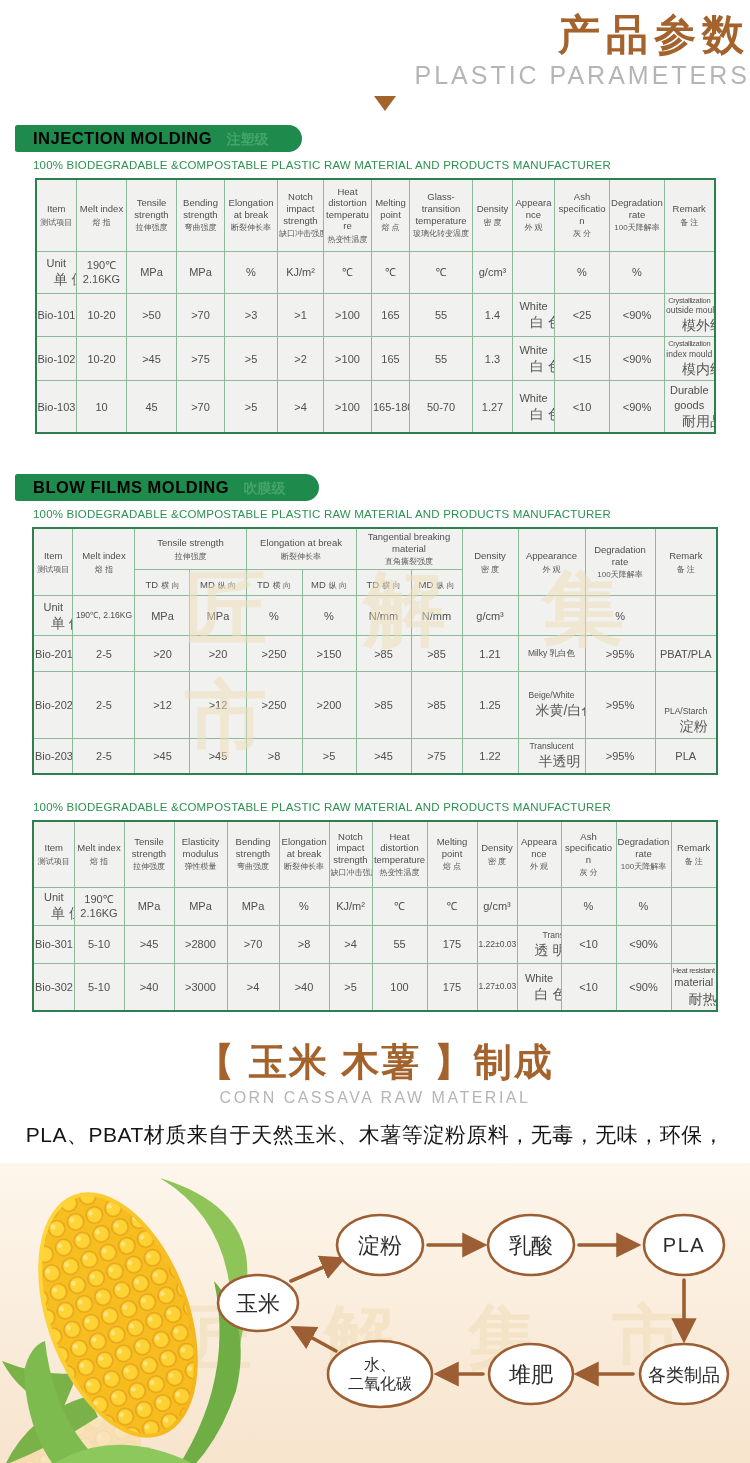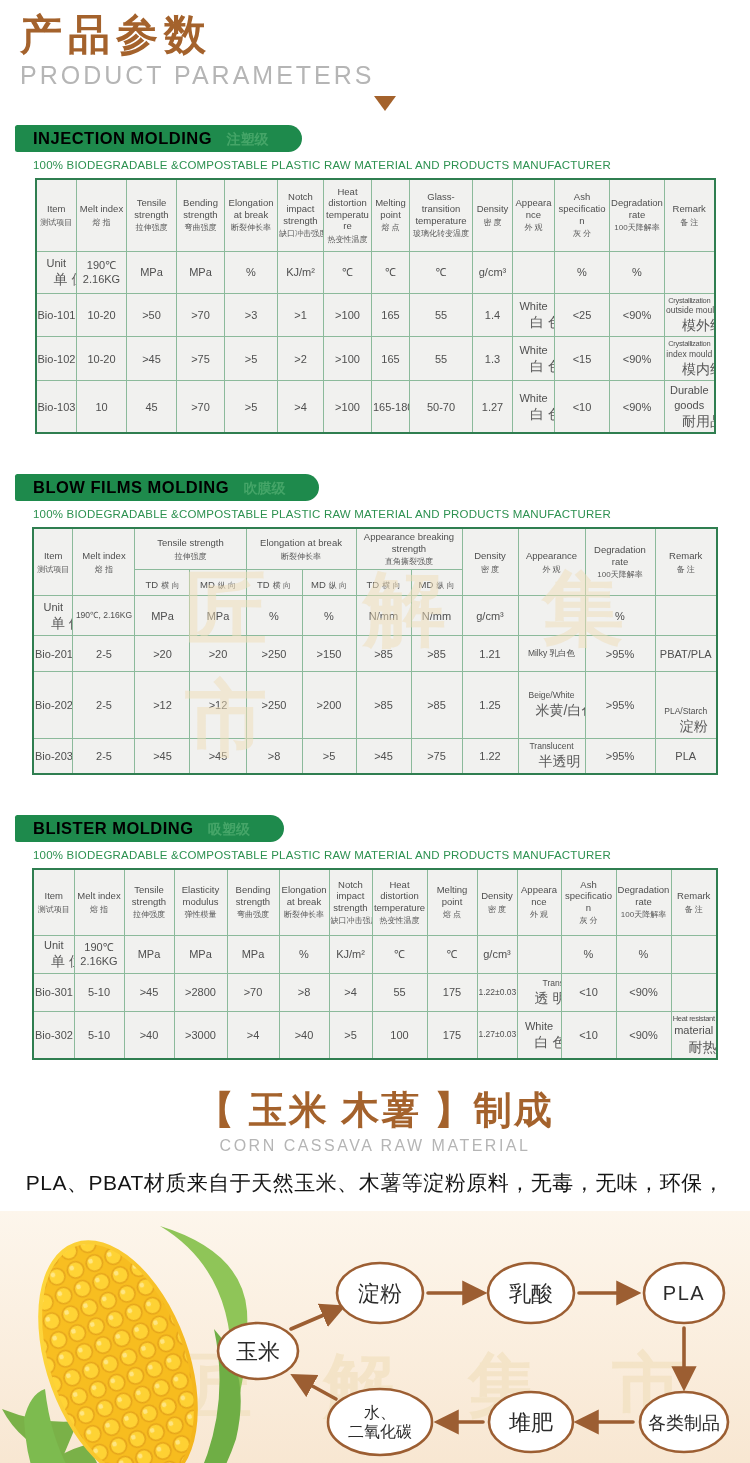--- a/index.html
+++ b/index.html
@@ -1,19 +1,19 @@
 <!DOCTYPE html>
 <html><head>
 <meta charset="utf-8">
 <style>
   html,body{margin:0;padding:0;background:#fff;}
   .page{position:relative;width:750px;margin:0 auto;font-family:"Liberation Sans",sans-serif;background:#fff;overflow:hidden;}
 
   
-  .hdr{padding-top:10px;text-align:left;padding-left:20px;}
+  .hdr{padding-top:10px;text-align:right;padding-left:20px;}
   .hdr-cn{font-size:42px;font-weight:bold;color:#a4622c;letter-spacing:6px;line-height:50px;}
   .hdr-en{font-size:25px;color:#b5b5b5;letter-spacing:3px;line-height:30px;}
   .hdr-tri{width:0;height:0;margin:6px auto 0 auto;border-left:11px solid transparent;border-right:11px solid transparent;border-top:15px solid #a4622c;}
 
   
   .banner{display:inline-block;margin:14px 0 0 15px;height:27px;line-height:27px;padding:0 34px 0 18px;background:#1e8a4c;border-radius:3px 16px 16px 3px;}
   .banner-en{color:#000000;font-weight:bold;font-size:16.5px;letter-spacing:.5px;}
   .banner-cn{color:#45a568;font-weight:bold;font-size:14px;margin-left:10px;}
   .tagline{margin:7px 0 7px 33px;color:#2d9150;font-weight:normal;font-size:11.5px;letter-spacing:.2px;}
 
@@ -46,21 +46,21 @@
   .flow-wrap{margin-top:12px;line-height:0;}
   svg text{font-family:"Liberation Sans",sans-serif;}
 </style>
 </head>
 <body>
 
 <div class="page">
 
   <div class="hdr">
     <div class="hdr-cn">产品参数</div>
-    <div class="hdr-en">PRODUCT PARAMETERS</div>
+    <div class="hdr-en">PLASTIC PARAMETERS</div>
     <div class="hdr-tri"></div>
   </div>
 
   <div>
     <div class="banner">
       <span class="banner-en">INJECTION MOLDING</span>
       <span class="banner-cn">注塑级</span>
     </div>
     <div class="tagline">100% BIODEGRADABLE &amp;COMPOSTABLE PLASTIC RAW MATERIAL AND PRODUCTS MANUFACTURER</div>
     <table class="ptable t1" style="width: 679px;">
@@ -365,21 +365,21 @@
             </th>
             <th colspan="2">
               <div class="en">Tensile strength</div>
               <div class="cjk">拉伸强度</div>
             </th>
             <th colspan="2">
               <div class="en">Elongation at break</div>
               <div class="cjk">断裂伸长率</div>
             </th>
             <th colspan="2">
-              <div class="en">Appearance breaking strength</div>
+              <div class="en">Tangential breaking material</div>
               <div class="cjk">直角撕裂强度</div>
             </th>
             <th rowspan="2">
               <div class="en">Density</div>
               <div class="cjk">密 度</div>
             </th>
             <th rowspan="2">
               <div class="en">Appearance</div>
               <div class="cjk">外 观</div>
             </th>
@@ -556,24 +556,20 @@
             </td>
             <td>
               <div>PLA</div>
             </td>
           </tr>
         </tbody>
       </table>
   </div>
 
   <div>
-    <div class="banner">
-      <span class="banner-en">BLISTER MOLDING</span>
-      <span class="banner-cn">吸塑级</span>
-    </div>
     <div class="tagline">100% BIODEGRADABLE &amp;COMPOSTABLE PLASTIC RAW MATERIAL AND PRODUCTS MANUFACTURER</div>
     <table class="ptable t3" style="width: 684px;">
         <colgroup>
           <col style="width: 41px;">
           <col style="width: 50px;">
           <col style="width: 50px;">
           <col style="width: 53px;">
           <col style="width: 52px;">
           <col style="width: 50px;">
           <col style="width: 43px;">

